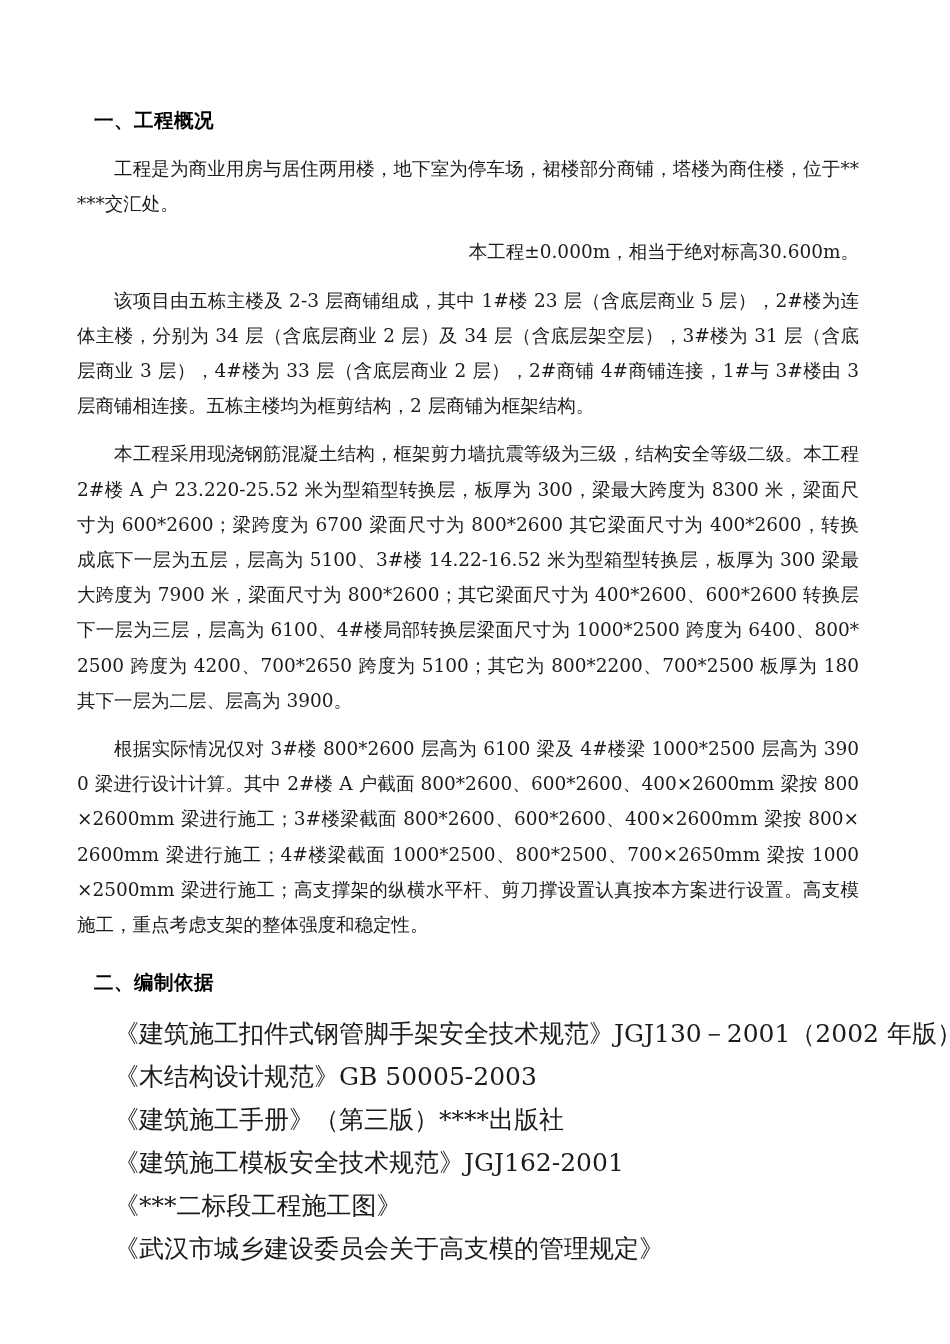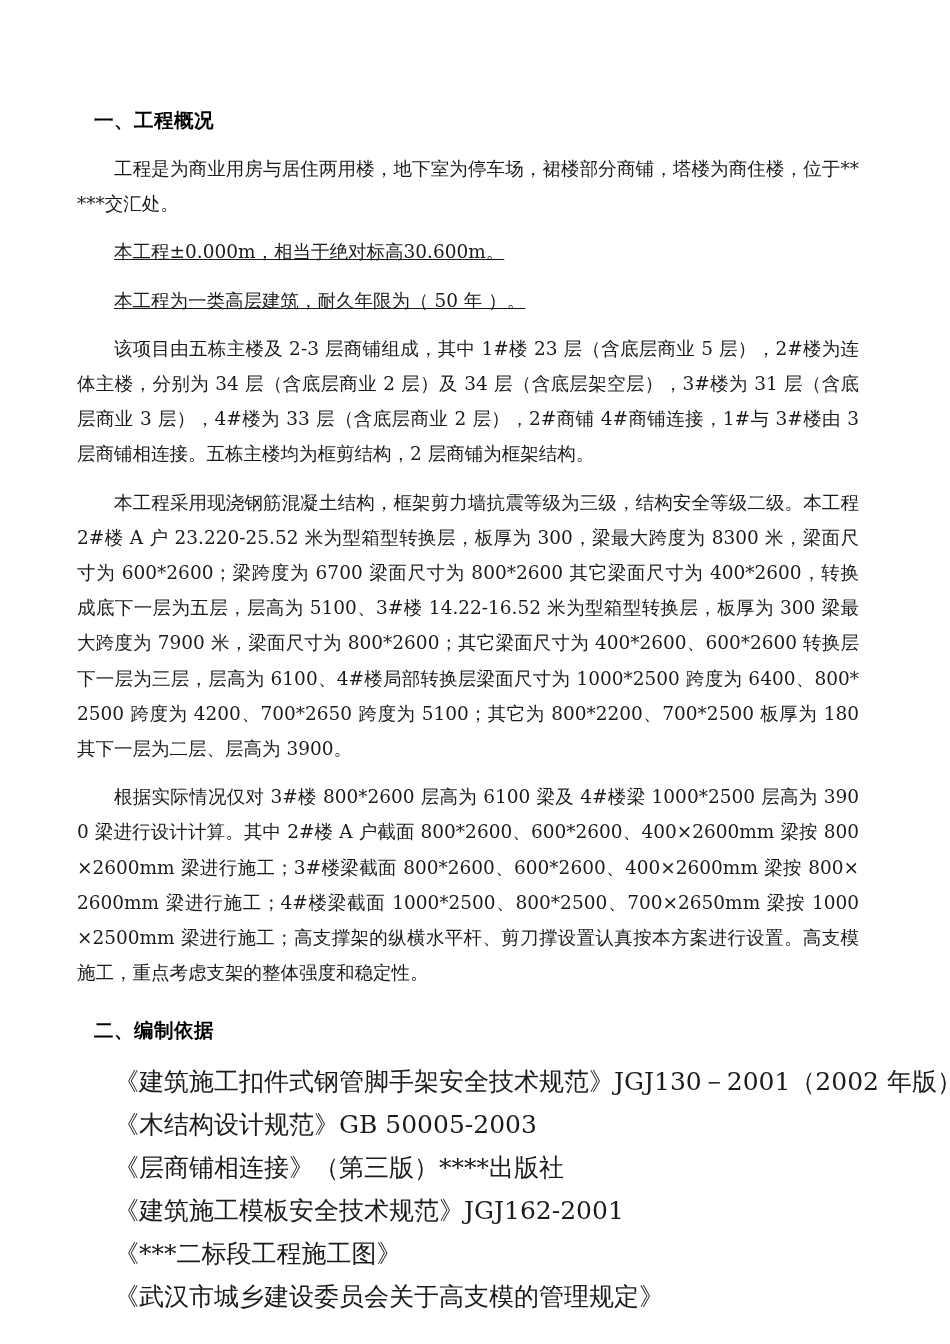--- a/index.html
+++ b/index.html
@@ -55,22 +55,21 @@
     text-align: justify;
     text-justify: inter-ideograph;
     text-indent: 37px;
     margin: 13px;
     color: #1b1b1b;
     word-break: break-all;
   }
 
   
   .para-short {
-    text-align: left;
-    text-decoration: underline;
+    text-align: right;
   }
 
   
   .ref-list {
     margin: 0;
     padding: 0;
     list-style: none;
     margin-top: 12px;
   }
   .ref-item {
@@ -87,34 +86,33 @@
 
 <div class="page">
   <div class="content">
 
     <h2 class="heading">一、工程概况</h2>
 
     <p class="para">工程是为商业用房与居住两用楼，地下室为停车场，裙楼部分商铺，塔楼为商住楼，位于*****交汇处。</p>
 
     <p class="para para-short">本工程±0.000m，相当于绝对标高30.600m。</p>
 
-    <p class="para para-short">本工程为一类高层建筑，耐久年限为（ 50 年 ）。</p>
 
     <p class="para">该项目由五栋主楼及 2-3 层商铺组成，其中 1#楼 23 层（含底层商业 5 层），2#楼为连体主楼，分别为 34 层（含底层商业 2 层）及 34 层（含底层架空层），3#楼为 31 层（含底层商业 3 层），4#楼为 33 层（含底层商业 2 层），2#商铺 4#商铺连接，1#与 3#楼由 3 层商铺相连接。五栋主楼均为框剪结构，2 层商铺为框架结构。</p>
 
     <p class="para">本工程采用现浇钢筋混凝土结构，框架剪力墙抗震等级为三级，结构安全等级二级。本工程 2#楼 A 户 23.220-25.52 米为型箱型转换层，板厚为 300，梁最大跨度为 8300 米，梁面尺寸为 600*2600；梁跨度为 6700 梁面尺寸为 800*2600 其它梁面尺寸为 400*2600，转换成底下一层为五层，层高为 5100、3#楼 14.22-16.52 米为型箱型转换层，板厚为 300 梁最大跨度为 7900 米，梁面尺寸为 800*2600；其它梁面尺寸为 400*2600、600*2600 转换层下一层为三层，层高为 6100、4#楼局部转换层梁面尺寸为 1000*2500 跨度为 6400、800*2500 跨度为 4200、700*2650 跨度为 5100；其它为 800*2200、700*2500 板厚为 180 其下一层为二层、层高为 3900。</p>
 
 
     <p class="para">根据实际情况仅对 3#楼 800*2600 层高为 6100 梁及 4#楼梁 1000*2500 层高为 3900 梁进行设计计算。其中 2#楼 A 户截面 800*2600、600*2600、400×2600mm 梁按 800×2600mm 梁进行施工；3#楼梁截面 800*2600、600*2600、400×2600mm 梁按 800×2600mm 梁进行施工；4#楼梁截面 1000*2500、800*2500、700×2650mm 梁按 1000×2500mm 梁进行施工；高支撑架的纵横水平杆、剪刀撑设置认真按本方案进行设置。高支模施工，重点考虑支架的整体强度和稳定性。</p>
 
     <h2 class="heading heading-2">二、编制依据</h2>
 
     <ul class="ref-list">
       <li class="ref-item">《建筑施工扣件式钢管脚手架安全技术规范》JGJ130－2001（2002 年版）</li>
       <li class="ref-item">《木结构设计规范》GB 50005-2003</li>
-      <li class="ref-item">《层商铺相连接》（第三版）****出版社</li>
+      <li class="ref-item">《建筑施工手册》（第三版）****出版社</li>
       <li class="ref-item">《建筑施工模板安全技术规范》JGJ162-2001</li>
       <li class="ref-item">《***二标段工程施工图》</li>
       <li class="ref-item">《武汉市城乡建设委员会关于高支模的管理规定》</li>
     </ul>
 
   </div>
 </div>
 
 </body></html>

